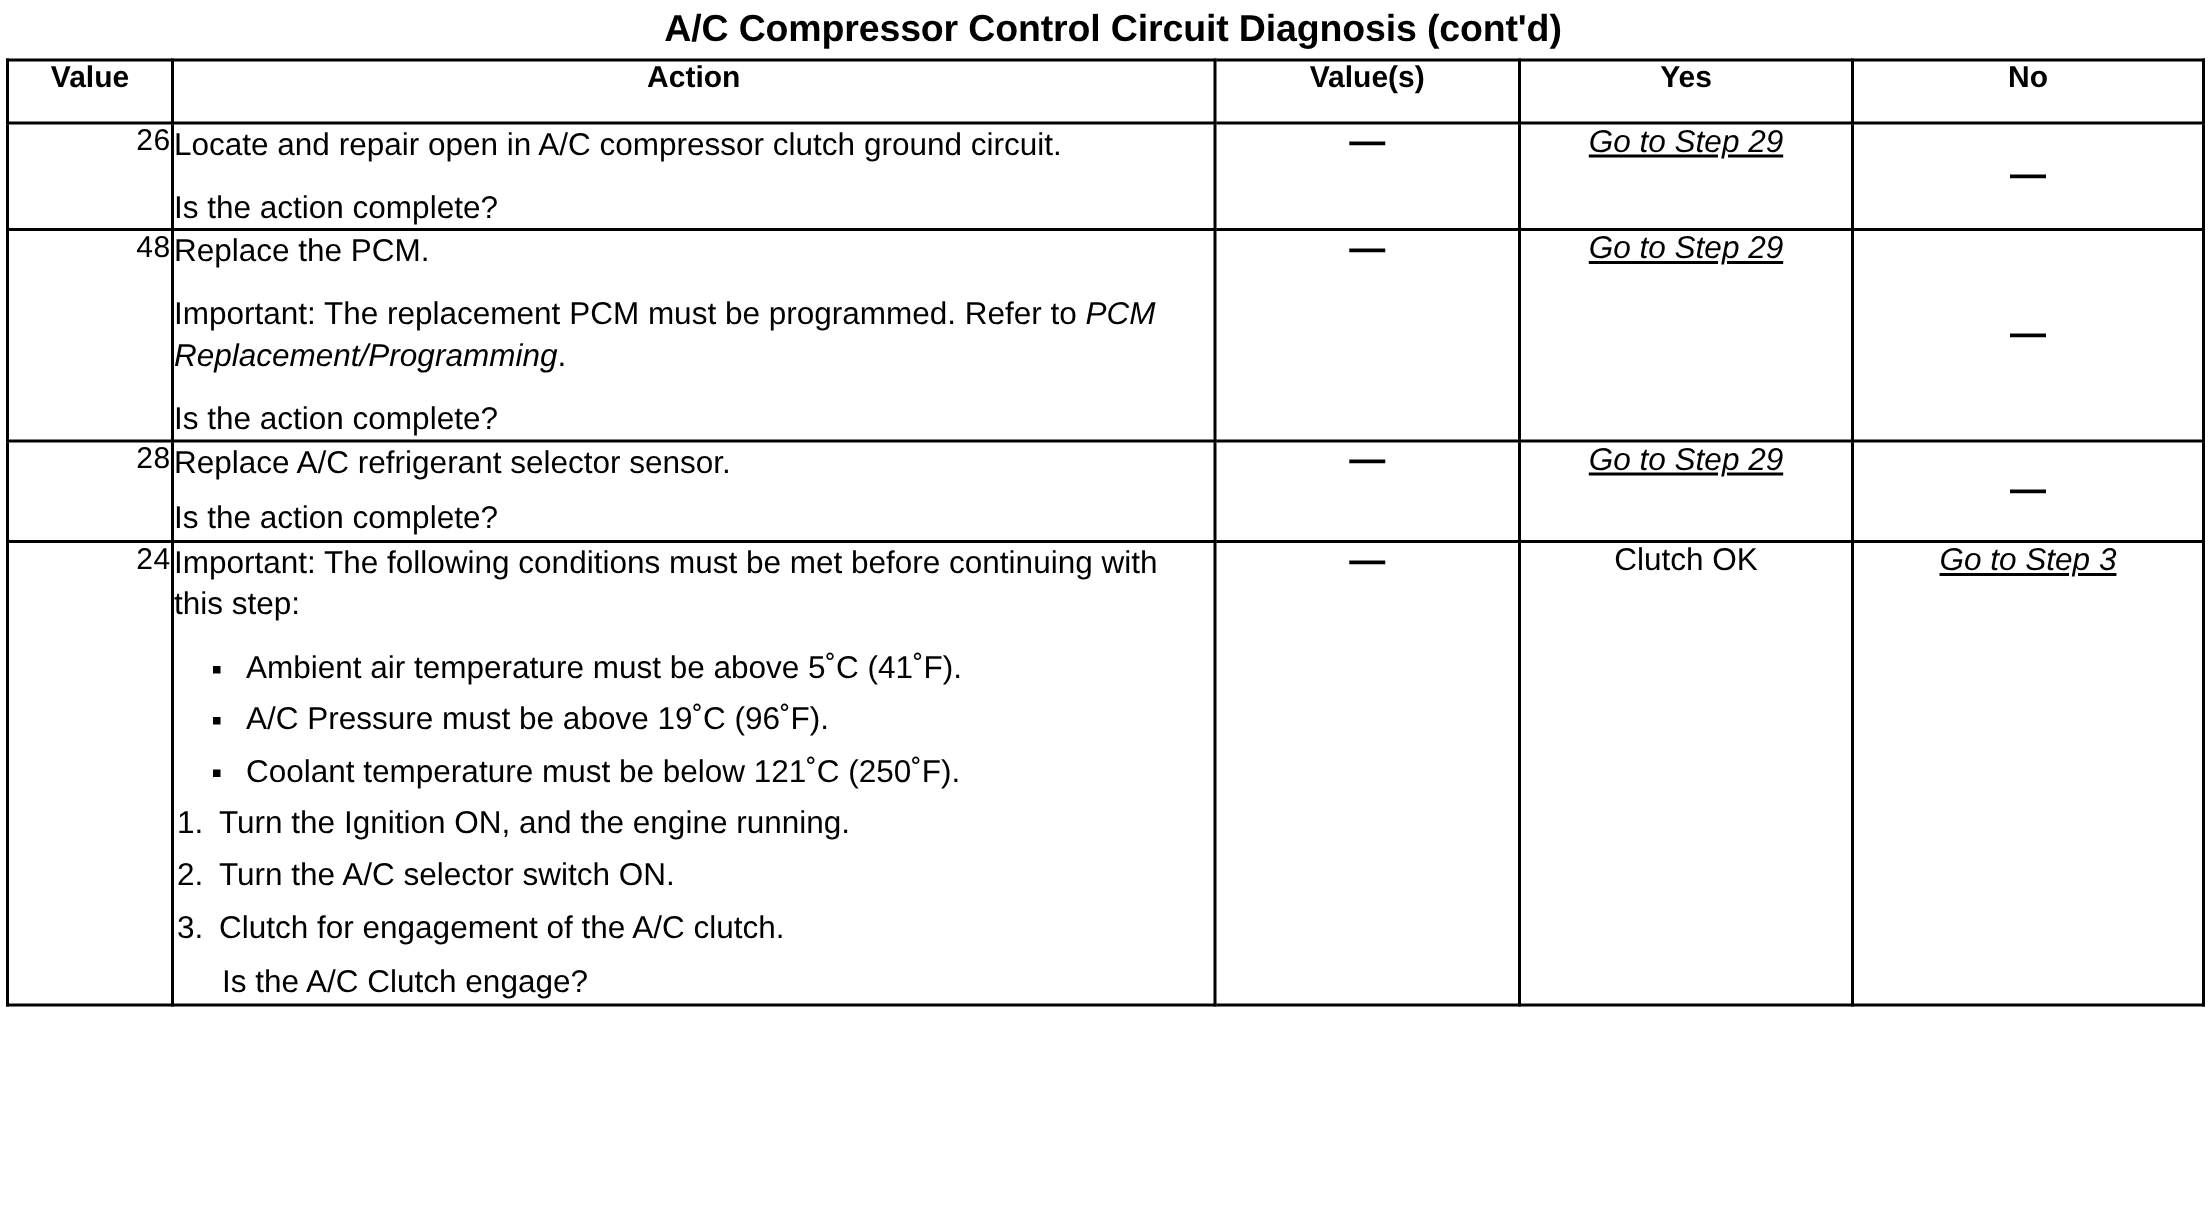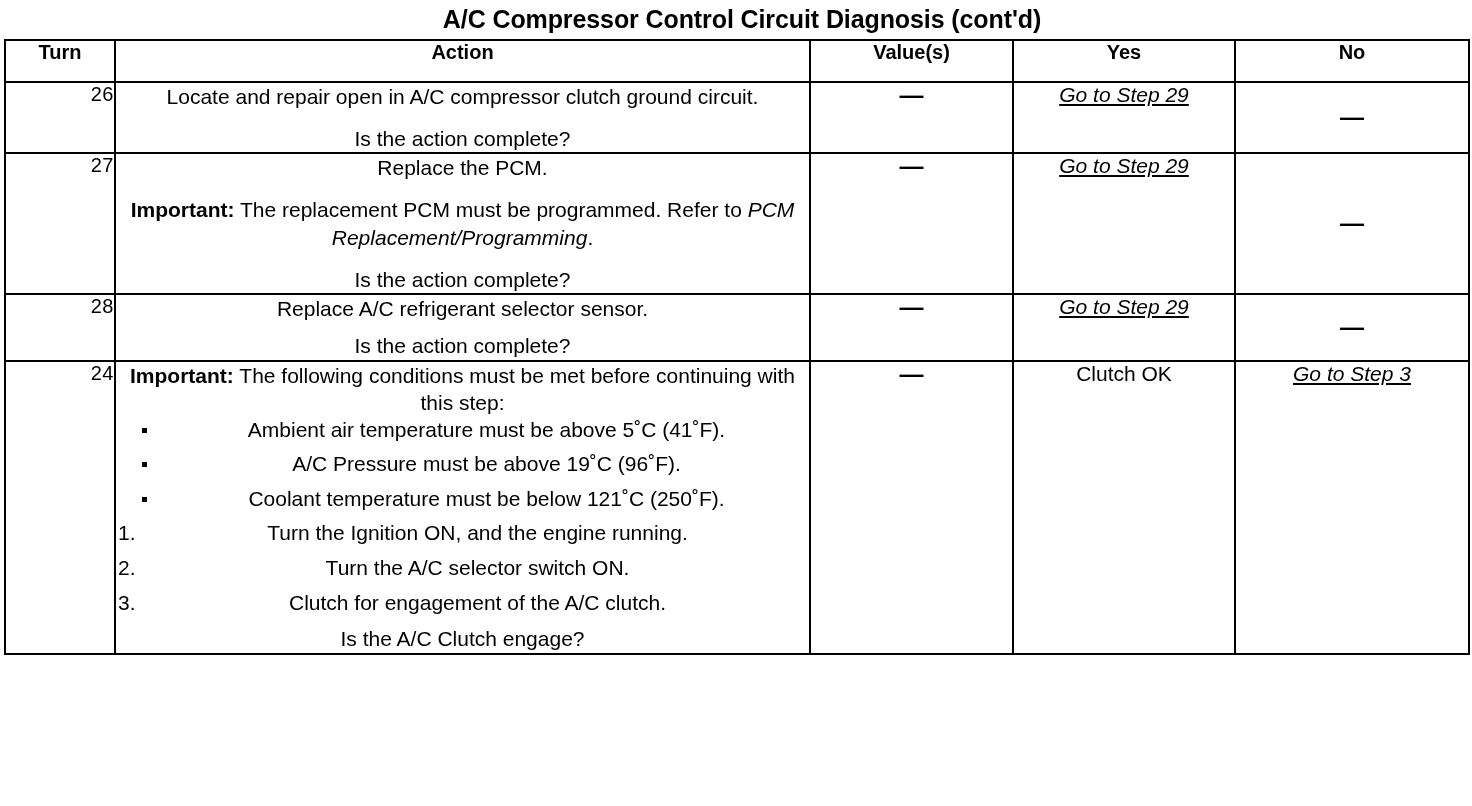--- a/index.html
+++ b/index.html
@@ -60,21 +60,20 @@
     text-align: right;
     vertical-align: middle;
     font-size: 20px;
     letter-spacing: 0.5px;
   }
 
   td.action-cell {
     padding: 6px 10px 6px 12px;
     font-size: 21px;
     line-height: 1.32;
-    text-align: center;
   }
   td.value-cell {
     text-align: center;
     vertical-align: middle;
   }
   .dash {
     display: inline-block;
     font-size: 24px;
     font-weight: bold;
     line-height: 1;
@@ -99,26 +98,26 @@
 
   p.line {
     margin: 0 0 0 0;
   }
   p.gap {
     margin-top: 14px;
   }
   p.gap-sm {
     margin-top: 9px;
   }
-  strong.imp { font-weight: bold; }
+  strong.imp { font-weight: normal; }
   em.ital { font-style: italic; }
 
   ul.cond {
     list-style: none;
-    margin: 0 0 0 0;
+    margin: 16px 0 0 0;
     padding: 0 0 0 48px;
   }
   ul.cond li {
     position: relative;
     margin-bottom: 9px;
     font-size: 21px;
     line-height: 1.2;
   }
   ul.cond li::before {
     content: "";
@@ -139,40 +138,40 @@
     position: relative;
     margin-bottom: 10px;
     font-size: 21px;
     line-height: 1.2;
   }
   ol.steps li .num {
     position: absolute;
     left: -28px;
     top: 0;
   }
-  .final-q { margin-top: 6px; }
+  .final-q { margin-top: 6px; padding-left: 32px; }
 </style>
 </head>
 <body>
 
 <div id="page">
 
   <div class="doc-title">A/C Compressor Control Circuit Diagnosis (cont'd)</div>
 
   <table class="diag">
     <colgroup>
       <col class="c-step">
         <col class="c-act">
         <col class="c-val">
         <col class="c-yes">
         <col class="c-no">
     </colgroup>
     <thead>
       <tr>
-        <th>Turn</th>
+        <th>Value</th>
         <th>Action</th>
         <th>Value(s)</th>
         <th>Yes</th>
         <th>No</th>
       </tr>
     </thead>
     <tbody>
 
       <tr>
         <td class="step-cell">26</td>
@@ -185,21 +184,21 @@
         </td>
         <td class="yn-cell">
           <span class="goto">Go to Step 29</span>
         </td>
         <td class="yn-cell mid">
           <span class="dash">—</span>
         </td>
       </tr>
 
       <tr>
-        <td class="step-cell">27</td>
+        <td class="step-cell">48</td>
         <td class="action-cell">
           <p class="line">Replace the PCM.</p>
           <p class="line gap"><strong class="imp">Important:</strong><span> The replacement PCM must be programmed. Refer to </span><em class="ital">PCM Replacement/Programming</em><span>.</span></p>
           <p class="line gap">Is the action complete?</p>
         </td>
         <td class="value-cell">
           <span class="dash">—</span>
         </td>
         <td class="yn-cell">
           <span class="goto">Go to Step 29</span>

